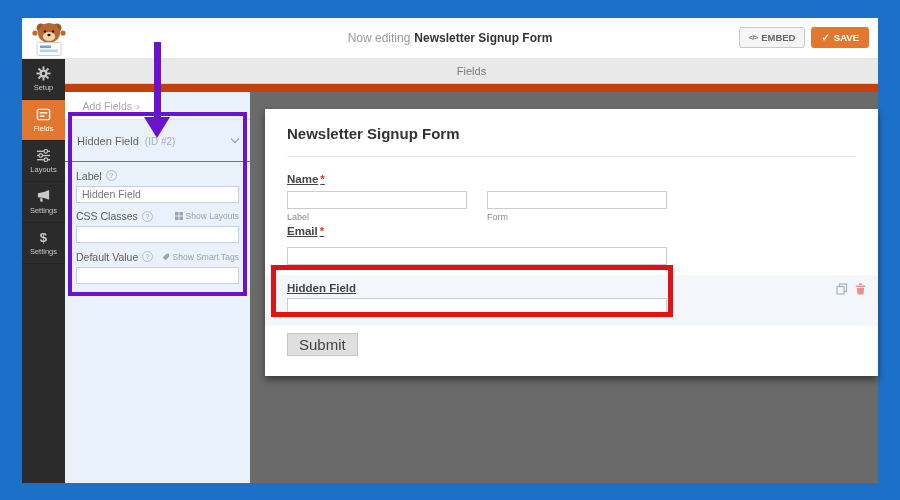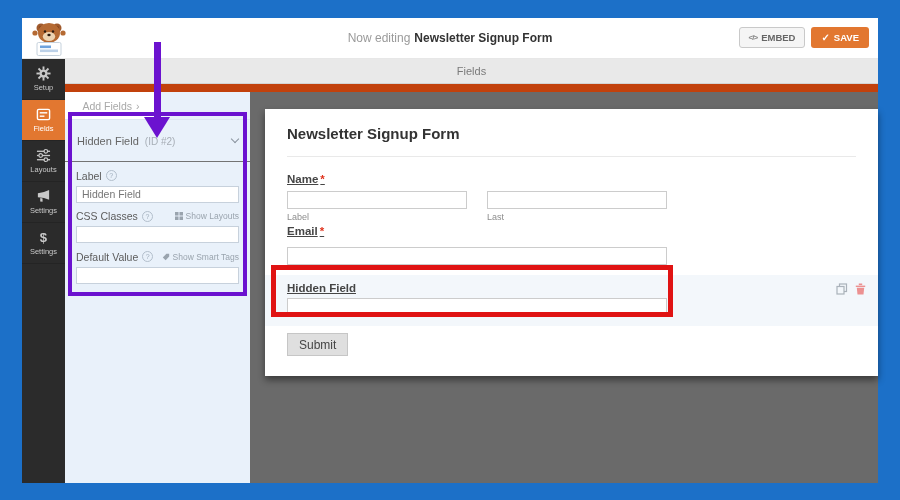--- a/index.html
+++ b/index.html
@@ -67,21 +67,21 @@
   .pv-title { position:absolute; left:22px; top:16px; font-size:15px; font-weight:bold; color:#333; }
   .pv-divider { position:absolute; left:22px; right:22px; top:47px; height:1px; background:#e9e9e9; }
   .pv-label { position:absolute; font-size:11.5px; font-weight:bold; color:#454545;text-decoration:underline; }
   .req { color:#e0321c; margin-left:2px; font-weight:bold; }
   .pv-input { position:absolute; height:18px; border:1px solid #ccc; background:#fff; box-sizing:border-box; }
   .sub { position:absolute; font-size:9px; color:#8d8d8d; }
   .hidden-row { position:absolute; left:0; right:0; top:166px; height:51px; background:#f3f7fb; cursor:pointer; }
   .row-icons { position:absolute; right:12px; top:8px; display:flex; gap:7px; }
   .row-icons svg { display:block; cursor:pointer; }
   .pv-submit { position:absolute; left:22px; top:224px; height:21px; padding:0 11px; background:#dfdfdf;
-               border:1px solid #c6c6c6; font-size:12px; color:#444; cursor:pointer;
+               border:1px solid #c6c6c6; font-size:15px; color:#444; cursor:pointer;
                font-family:"Liberation Sans",sans-serif; }
 
   
   .ann { position:absolute; z-index:60; pointer-events:none; }
   .arrow-line { left:154px; top:42px; width:7px; height:77px; background:#6b12cf; }
   .arrow-head { left:144px; top:117px; width:0; height:0;
                 border-left:13.5px solid transparent; border-right:13.5px solid transparent;
                 border-top:21px solid #6b12cf; }
   .purple-box { left:68px; top:112px; width:179px; height:184px; border:4px solid #6b12cf; box-sizing:border-box; }
   .red-box { left:271px; top:265px; width:402px; height:52px; border:5px solid #e01313; box-sizing:border-box; }
@@ -259,21 +259,21 @@
             <div class="preview">
               <div class="pv-title">Newsletter Signup Form</div>
               <div class="pv-divider"></div>
 
               <div class="pv-label" style="left:22px; top:64px;">
                 <span>Name</span><span class="req">*</span>
               </div>
               <input class="pv-input" style="left: 22px; top: 82px; width: 180px;">
               <input class="pv-input" style="left: 222px; top: 82px; width: 180px;">
               <div class="sub" style="left:22px; top:103px;">Label</div>
-              <div class="sub" style="left:222px; top:103px;">Last</div>
+              <div class="sub" style="left:222px; top:103px;">Form</div>
 
               <div class="pv-label" style="left:22px; top:116px;">
                 <span>Email</span><span class="req">*</span>
               </div>
               <input class="pv-input" style="left: 22px; top: 138px; width: 380px;">
 
               <div class="hidden-row">
                 <div class="pv-label" style="left:22px; top:7px;">Hidden Field</div>
                 <input class="pv-input" style="left: 22px; top: 23px; width: 380px;">
                 <div class="row-icons">

